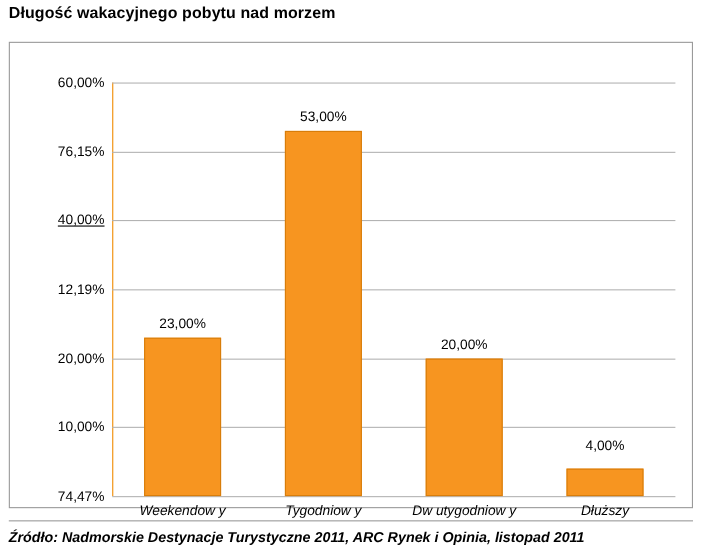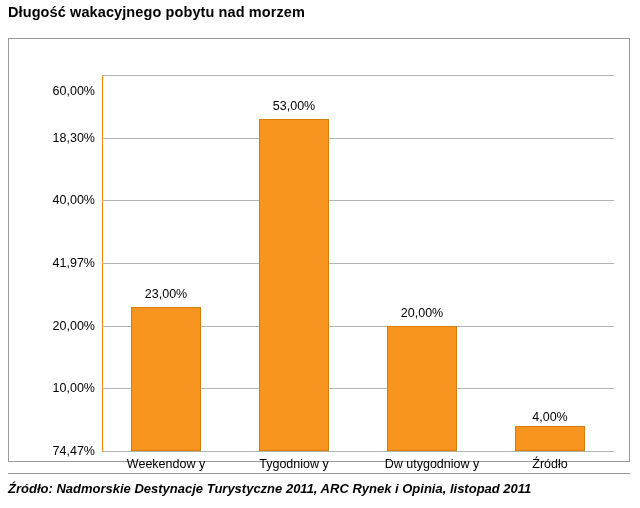--- a/index.html
+++ b/index.html
@@ -98,20 +98,21 @@
     transform: translateX(-50%);
     font-size: 12.5px;
     white-space: nowrap;
   }
   #xtick-labels {
     position: absolute;
     left: 93px;
     top: 418px;
     width: 512px;
     height: 24px;
+    font-style: italic;
   }
   .xtick-label {
     position: absolute;
     top: 0;
     text-align: center;
     font-size: 12.5px;
     white-space: nowrap;
     transform: translateX(-50%);
   }
   #source-rule {
@@ -138,24 +139,24 @@
 <div id="page">
 
   <div id="chart-title">Długość wakacyjnego pobytu nad morzem</div>
 
   <div id="chart-frame">
 
     <div id="ytick-labels">
         <div class="ytick-label" style="top: 376px;">74,47%</div>
         <div class="ytick-label" style="top: 313.333px;">10,00%</div>
         <div class="ytick-label" style="top: 250.667px;">20,00%</div>
-        <div class="ytick-label" style="top: 188px;">41,97%</div>
-        <div class="ytick-label" style="top: 125.333px;">40,00%</div>
-        <div class="ytick-label" style="top: 62.6667px;">18,30%</div>
-        <div class="ytick-label" style="top: 16px;">60,00%</div>
+        <div class="ytick-label" style="top: 188px;">12,19%</div>
+        <div class="ytick-label" style="top: 125.333px; text-decoration: underline;">40,00%</div>
+        <div class="ytick-label" style="top: 62.6667px;">76,15%</div>
+        <div class="ytick-label" style="top: 0px;">60,00%</div>
       </div>
 
     <div id="plot">
       <div id="axis-y"></div>
       <div id="gridlines">
           <div class="gridline" style="top: 376px;"></div>
           <div class="gridline" style="top: 313.333px;"></div>
           <div class="gridline" style="top: 250.667px;"></div>
           <div class="gridline" style="top: 188px;"></div>
           <div class="gridline" style="top: 125.333px;"></div>
@@ -170,30 +171,30 @@
           <div class="bar-slot" style="left: 128px; width: 128px;">
             <div class="bar" title="Tygodniow y 53,00%" style="height: 332.133px; background: rgb(247, 149, 32);"></div>
             <div class="bar-value" style="bottom: 338.133px;">53,00%</div>
           </div>
           <div class="bar-slot" style="left: 256px; width: 128px;">
             <div class="bar" title="Dw utygodniow y 20,00%" style="height: 125.333px; background: rgb(247, 149, 32);"></div>
             <div class="bar-value" style="bottom: 131.333px;">20,00%</div>
           </div>
           <div class="bar-slot" style="left: 384px; width: 128px;">
             <div class="bar" title="Dłuższy 4,00%" style="height: 25.0667px; background: rgb(247, 149, 32);"></div>
-            <div class="bar-value" style="bottom: 27px; text-align: right;">4,00%</div>
+            <div class="bar-value" style="bottom: 39px; text-align: right;">4,00%</div>
           </div>
         </div>
     </div>
 
     <div id="xtick-labels">
         <div class="xtick-label" style="left: 64px;">Weekendow y</div>
         <div class="xtick-label" style="left: 192px;">Tygodniow y</div>
-        <div class="xtick-label" style="left: 320px; margin-left: 10px;">Dw utygodniow y</div>
-        <div class="xtick-label" style="left: 448px;">Źródło</div>
+        <div class="xtick-label" style="left: 320px;">Dw utygodniow y</div>
+        <div class="xtick-label" style="left: 448px;">Dłuższy</div>
       </div>
 
   </div>
 
   <div id="source-rule"></div>
   <div id="source-note">Źródło: Nadmorskie Destynacje Turystyczne 2011, ARC Rynek i Opinia, listopad 2011</div>
 
 </div>
 
 </body></html>

